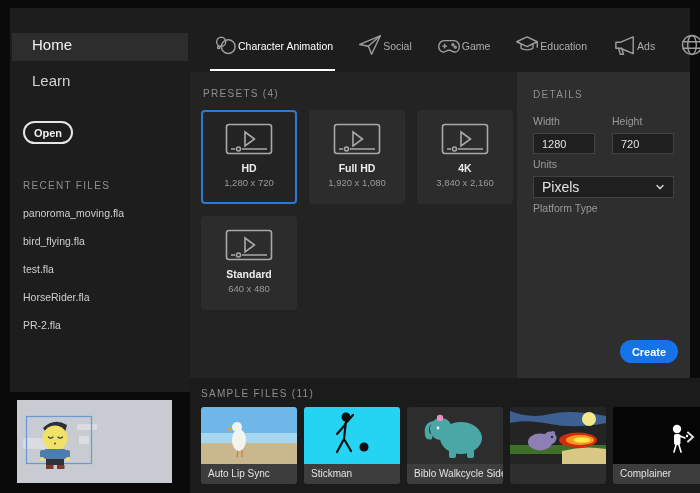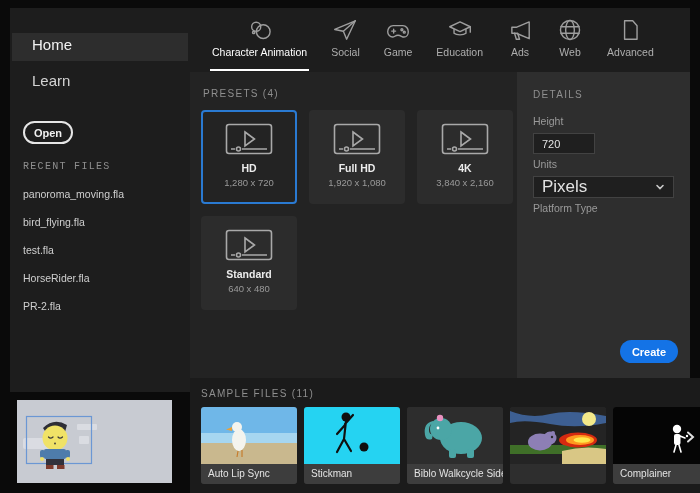--- a/index.html
+++ b/index.html
@@ -10,28 +10,28 @@
   
   .sidebar { position:absolute; left:10px; top:8px; width:180px; height:384px; background:#1d1d1d; }
   .nav-item { height:28px; line-height:24px; font-size:15px; color:#d3d3d3; padding-left:22px; cursor:pointer; }
   .nav-item.selected { background:#2d2d2d; color:#f2f2f2; margin:0 2px; padding-left:20px; }
   .nav-home { margin-top:25px !important; }
   .nav-learn { margin-top:8px; }
   .open-btn { display:block; margin:24px 0 0 13px; width:50px; height:23px; border:2px solid #e6e6e6;
               border-radius:13px; background:transparent; color:#f0f0f0; font-size:11px; font-weight:700;
               font-family:"Liberation Sans",sans-serif; cursor:pointer; }
   .section-header { font-size:10px; letter-spacing:1.3px; color:#8f8f8f; }
-  .recent-header { margin:17px 0 0 13px;font-family:Liberation Mono, monospace; }
+  .recent-header { margin:36px 0 0 13px; }
   .recent-item { margin-top:16px; padding-left:13px; font-size:10.5px; color:#cfcfcf; cursor:pointer; }
   .recent-item:first-of-type { margin-top:24px; }
 
   
   .tabbar { position:absolute; left:190px; top:8px; width:500px; height:64px; background:#1d1d1d;
             display:flex; padding-left:10px; }
-  .tab { display:flex; flex-direction:column; align-items:center; padding:9px 12px 0; position:relative; cursor:pointer; }
+  .tab { display:flex; align-items:center; padding:9px 12px 0; position:relative; cursor:pointer; }
   .tab .ticon { width:26px; height:26px; }
   .tab .ticon svg { width:26px; height:26px; stroke:#9e9e9e; fill:none; stroke-width:1.3; stroke-linejoin:round; stroke-linecap:round; }
   .tab .tlabel { margin-top:3px; font-size:10.5px; color:#aeaeae; white-space:nowrap; }
   .tab.selected .tlabel { color:#ffffff; }
   .tab.selected .underline { position:absolute; left:10px; right:10px; bottom:1px; height:2px; background:#fff; }
 
   
   .presets { position:absolute; left:190px; top:72px; width:327px; height:306px; background:#232323; }
   .presets-header { padding:16px 0 0 13px; }
   .cards { display:flex; flex-wrap:wrap; padding:11px 0 0 11px; gap:12px; width:327px; }
@@ -45,21 +45,21 @@
 
   
   .details { position:absolute; left:517px; top:72px; width:173px; height:306px; background:#2e2e2e; padding:17px 16px; }
   .dim-row { display:flex; gap:17px; margin-top:15px; }
   .field label, .select-label { font-size:10.5px; color:#9a9a9a; display:block; }
   input.dim { margin-top:6px; width:62px; height:21px; background:#1f1f1f; border:1px solid #424242;
               color:#e2e2e2; font-size:11px; padding-left:8px; font-family:"Liberation Sans",sans-serif; }
   .select-label { margin-top:4px; }
   .selectbox { margin-top:6px; height:22px; width:141px; background:#1f1f1f; border:1px solid #424242;
                display:flex; justify-content:space-between; align-items:center; padding:0 8px; cursor:pointer; }
-  .selectbox span { font-size:17px; color:#e2e2e2; }
+  .selectbox span { font-size:14px; color:#e2e2e2; }
   .selectbox svg { width:10px; height:10px; stroke:#c8c8c8; fill:none; stroke-width:1.6; stroke-linecap:round; }
   .create-btn { position:absolute; right:12px; bottom:15px; width:58px; height:23px; border-radius:12px;
                 background:var(--accent,#1473e6); color:#fff; font-size:11px; font-weight:700; border:none;
                 font-family:"Liberation Sans",sans-serif; cursor:pointer; }
 
   
   .samples { position:absolute; left:190px; top:378px; width:510px; height:115px; background:#1b1b1b; }
   .samples-header { padding:10px 0 0 11px; }
   .thumbs { display:flex; gap:7px; padding:8px 0 0 11px; width:521px; overflow:hidden; }
   .thumb { flex:0 0 96px; width:96px; height:77px; border-radius:3px; overflow:hidden; background:#2e2e2e; cursor:pointer; }
@@ -212,20 +212,24 @@
       <div class="cname">Standard</div>
       <div class="cdims">640 x 480</div>
     </div>
   </div>
 </div>
 
 <div class="details">
   <div class="section-header">DETAILS</div>
 
   <div class="dim-row">
+    <div class="field">
+      <label>Width</label>
+      <input class="dim" value="1280" style="">
+    </div>
     <div class="field">
       <label>Height</label>
       <input class="dim" value="720" style="">
     </div>
   </div>
 
   <div class="select-label">Units</div>
   <div class="selectbox">
     <span>Pixels</span>
     <svg viewBox="0 0 10 10">

